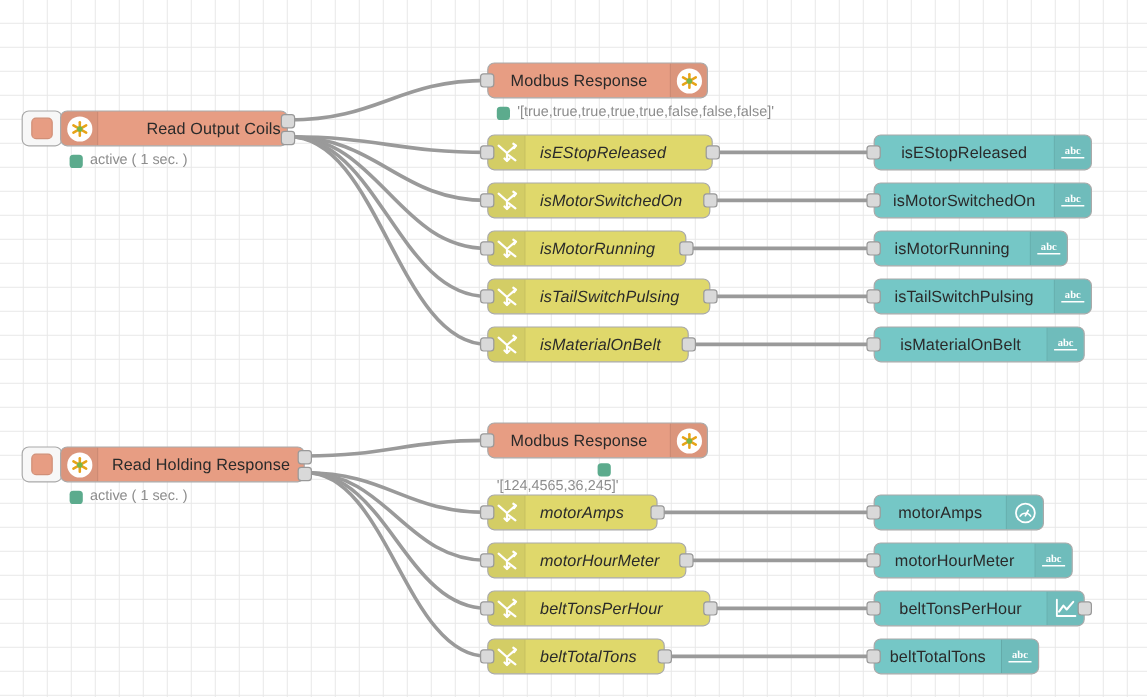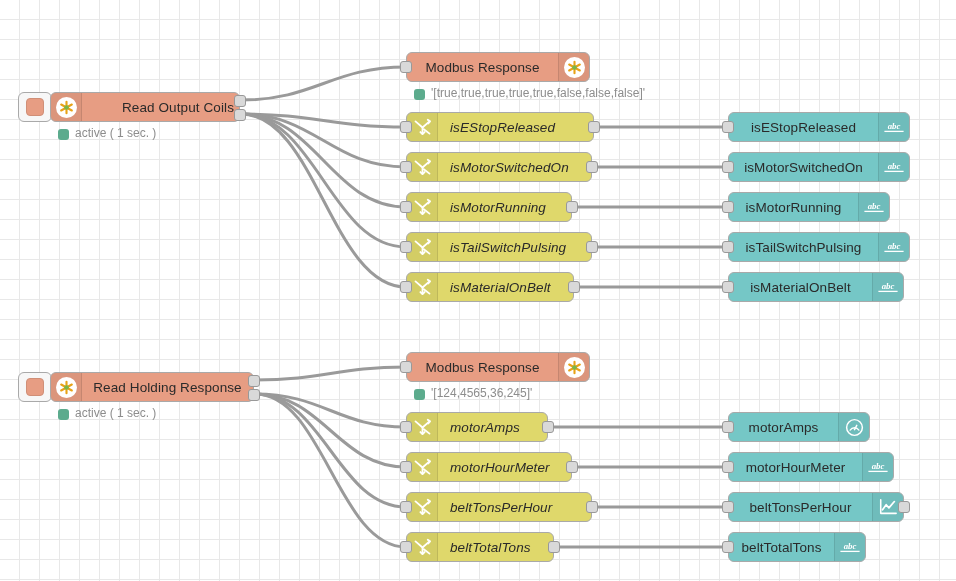--- a/index.html
+++ b/index.html
@@ -69,21 +69,20 @@
   }
   .iconbox.left {
     border-right: 1px solid rgba(0,0,0,0.10);
     border-radius: 5px 0 0 5px;
     background: rgba(0,0,0,0.05);
   }
   .iconbox.right {
     border-left: 1px solid rgba(0,0,0,0.10);
     border-radius: 0 5px 5px 0;
     background: rgba(0,0,0,0.05);
-    font-style: italic;
   }
 
   
   .n-modbus  { background: #e79d83; }
   .n-change  { background: #dfd86b; }
   .n-ui      { background: #75c7c6; }
 
   .n-change .label {
     font-style: italic;
     justify-content: flex-start;
@@ -398,21 +397,21 @@
               <line x1="12" y1="4" x2="12" y2="20"></line>
               <line x1="4.5" y1="7.8" x2="19.5" y2="16.2"></line>
               <line x1="4.5" y1="16.2" x2="19.5" y2="7.8"></line>
             </g>
             <circle cx="12" cy="12" r="3.3" fill="#7ab648"></circle>
           </svg>
         </span>
       </span>
       <span class="port in" style="top: 8px;"></span>
     </div>
-    <div class="status" style="left: 414px; top: 386px;">
+    <div class="status" style="left: 414px; top: 386px; flex-direction: column;">
       <span class="dot"></span>
       <span>'[124,4565,36,245]'</span>
     </div>
     <div class="node n-change" style="left: 406px; top: 412px; width: 142px;">
       <span class="iconbox left">
         <span>
           <svg width="21" height="21" viewBox="0 0 24 24" fill="none" stroke="#ffffff" stroke-width="2.1" stroke-linecap="round" stroke-linejoin="round">
             <path d="M4 5 L12 12 L12 19"></path>
             <path d="M20 5 L12 12"></path>
             <path d="M20 19 L13.5 14"></path>

